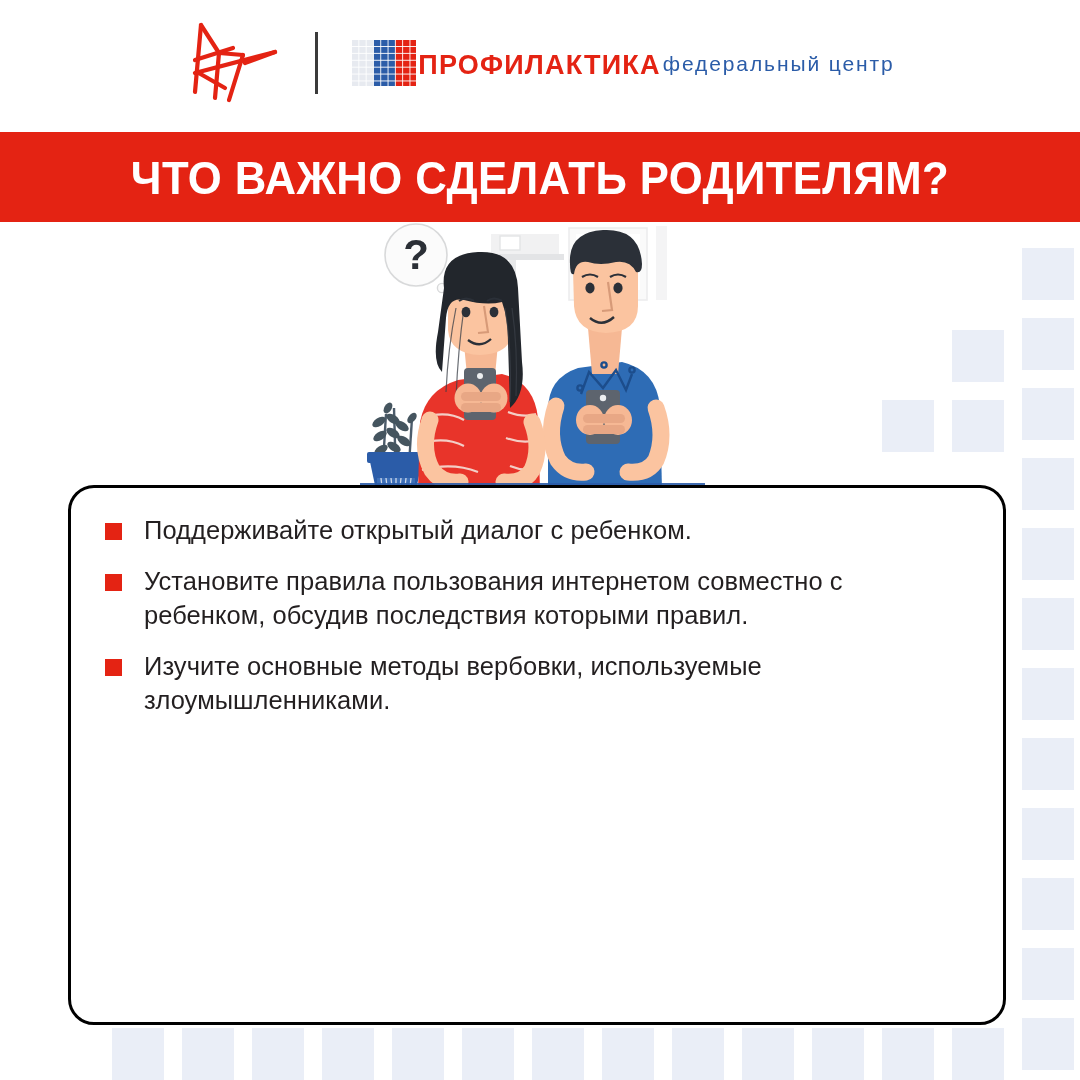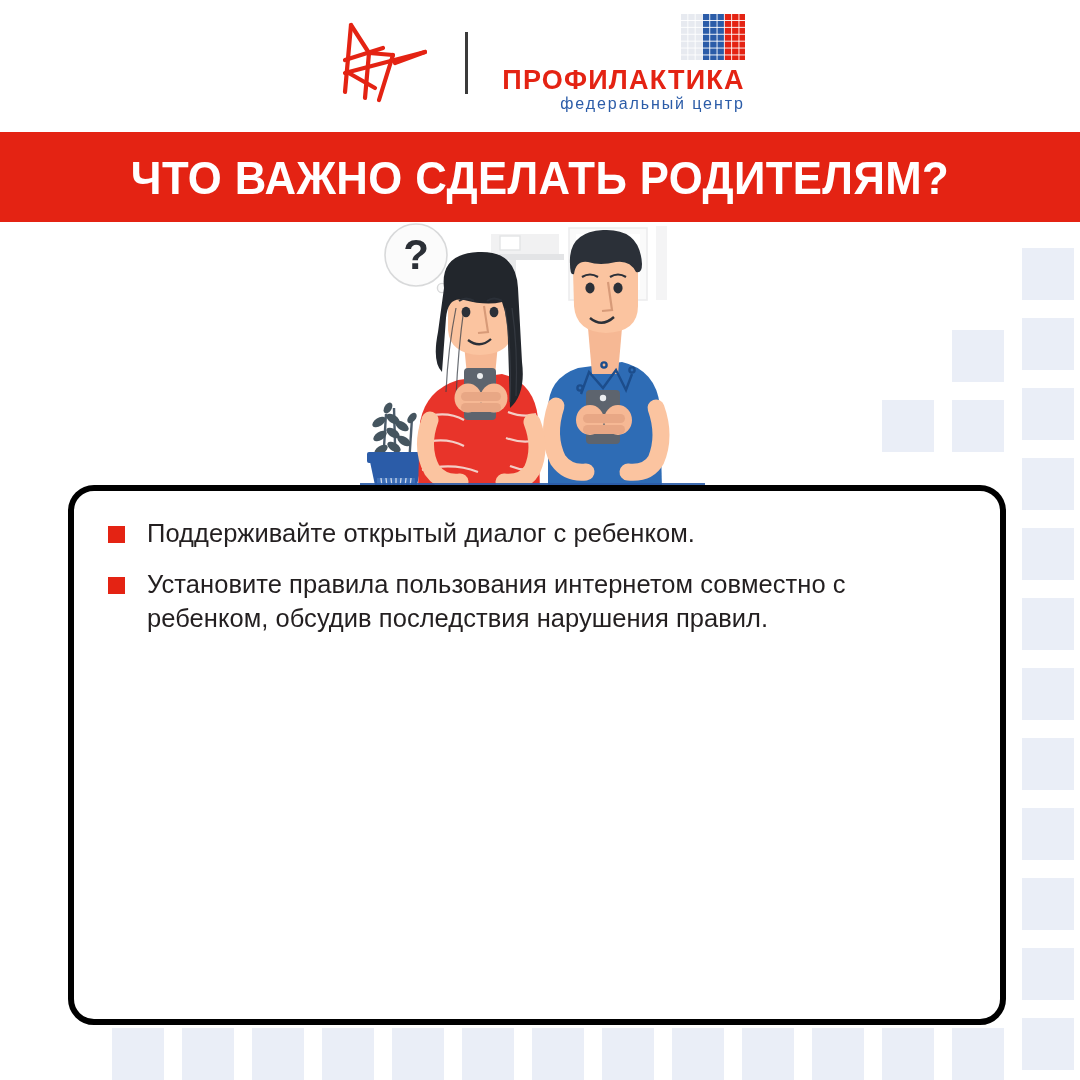--- a/index.html
+++ b/index.html
@@ -51,37 +51,37 @@
     transform: translateY(-3px);
   }
   .chair-mark { width: 96px; height: 86px; display: block; }
   .logo-divider {
     width: 3px;
     height: 62px;
     background: #3b3b3b;
   }
   .brand-block {
     display: flex;
-    flex-direction: column;
-    align-items: flex-end;
+    flex-direction: row;
+    align-items: center;
     gap: 2px;
   }
   .brand-grid { display: block; width: 64px; height: 46px; }
   .brand-name {
     color: #e42313;
     font-weight: bold;
     font-size: 27px;
     letter-spacing: 1.2px;
     line-height: 1;
     margin-top: 5px;
     font-family: "Liberation Sans", sans-serif;
   }
   .brand-sub {
     color: #2b5ca8;
-    font-size: 16px;
+    font-size: 21px;
     letter-spacing: 1.9px;
     line-height: 1;
     margin-top: 0;
   }
 
   
   .title-bar {
     position: absolute;
     left: 0; top: 132px;
     width: 1080px; height: 90px;
@@ -114,21 +114,21 @@
   }
   .illustration svg { display: block; width: 100%; height: 100%; }
 
   
   .card {
     position: absolute;
     left: 68px;
     top: 485px;
     width: 938px;
     height: 540px;
-    border: 6px solid #000000;
+    border: 3px solid #000000;
     border-radius: 26px;
     background: #ffffff;
     z-index: 2;
     padding: 26px 40px 22px 34px;
   }
 
   .bullet-list {
     list-style: none;
     display: flex;
     flex-direction: column;
@@ -417,18 +417,22 @@
   </div>
 
   <div class="card">
     <ul class="bullet-list" id="bullet-list">
         <li class="bullet-item">
           <span class="bullet-marker" style="background: rgb(228, 35, 19);"></span>
           <span class="bullet-text">Поддерживайте открытый диалог с ребенком.</span>
         </li>
         <li class="bullet-item">
           <span class="bullet-marker" style="background: rgb(228, 35, 19);"></span>
-          <span class="bullet-text">Установите правила пользования интернетом совместно с ребенком, обсудив последствия нарушения правил.</span>
+          <span class="bullet-text">Установите правила пользования интернетом совместно с ребенком, обсудив последствия которыми правил.</span>
+        </li>
+        <li class="bullet-item">
+          <span class="bullet-marker" style="background: rgb(228, 35, 19);"></span>
+          <span class="bullet-text">Изучите основные методы вербовки, используемые злоумышленниками.</span>
         </li>
       </ul>
   </div>
 
 </div>
 
 </body></html>

